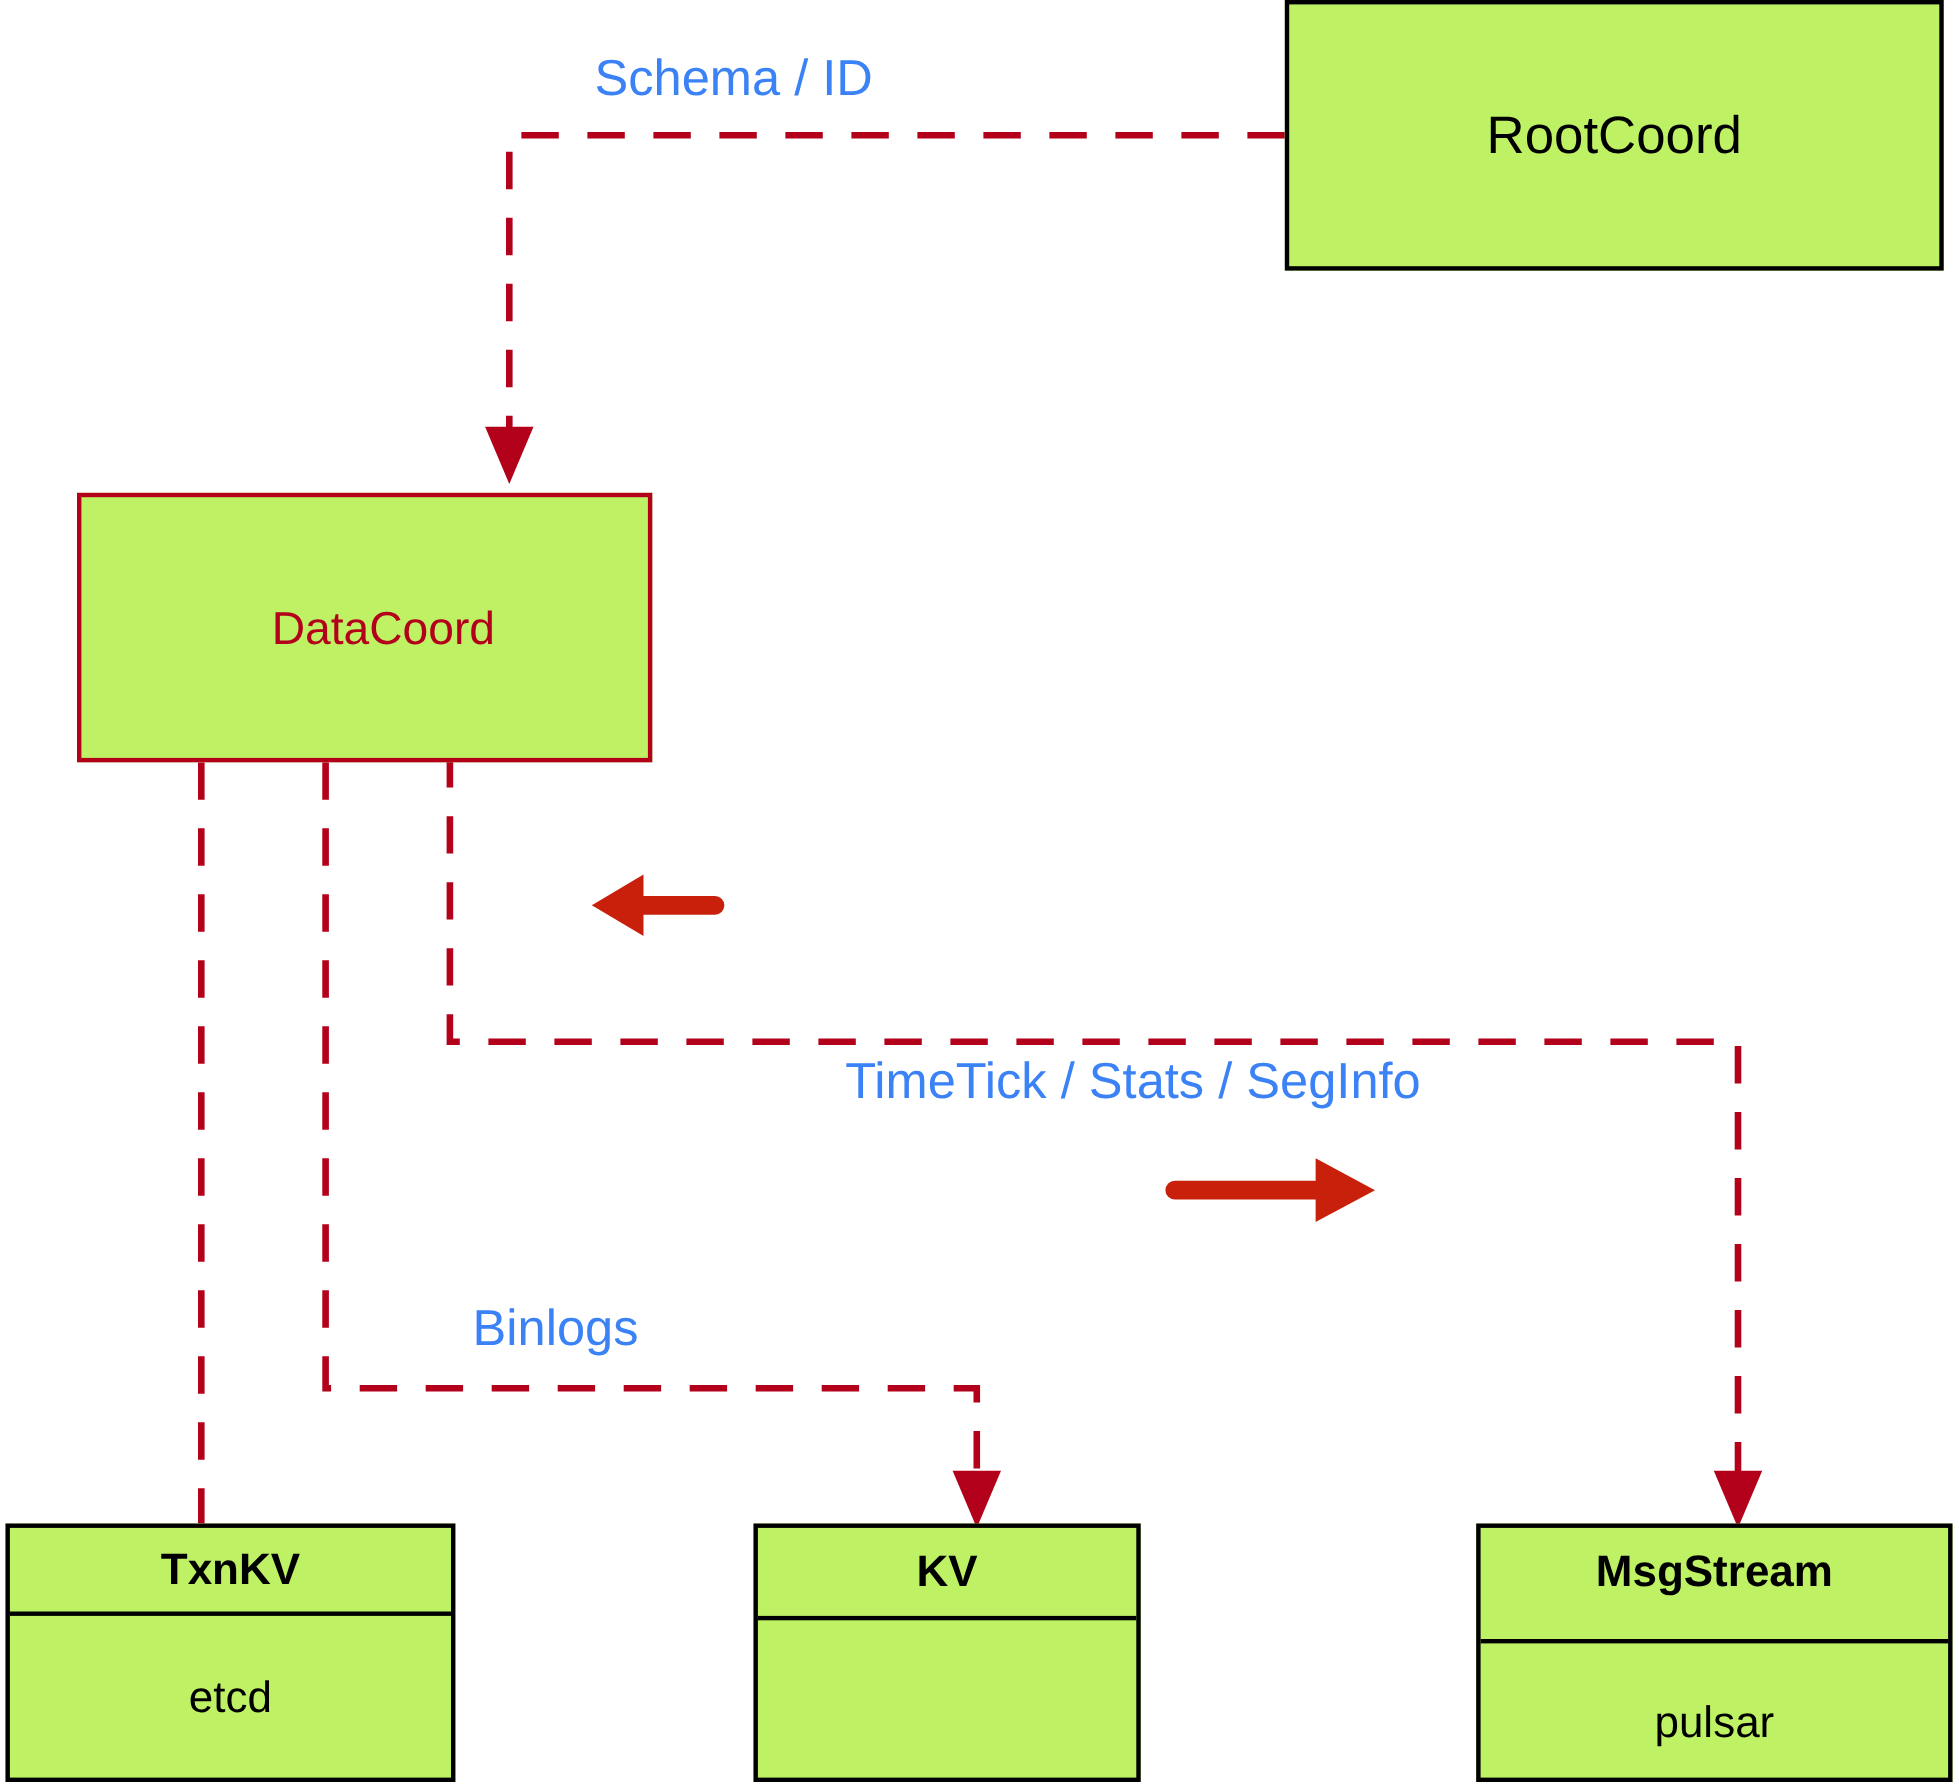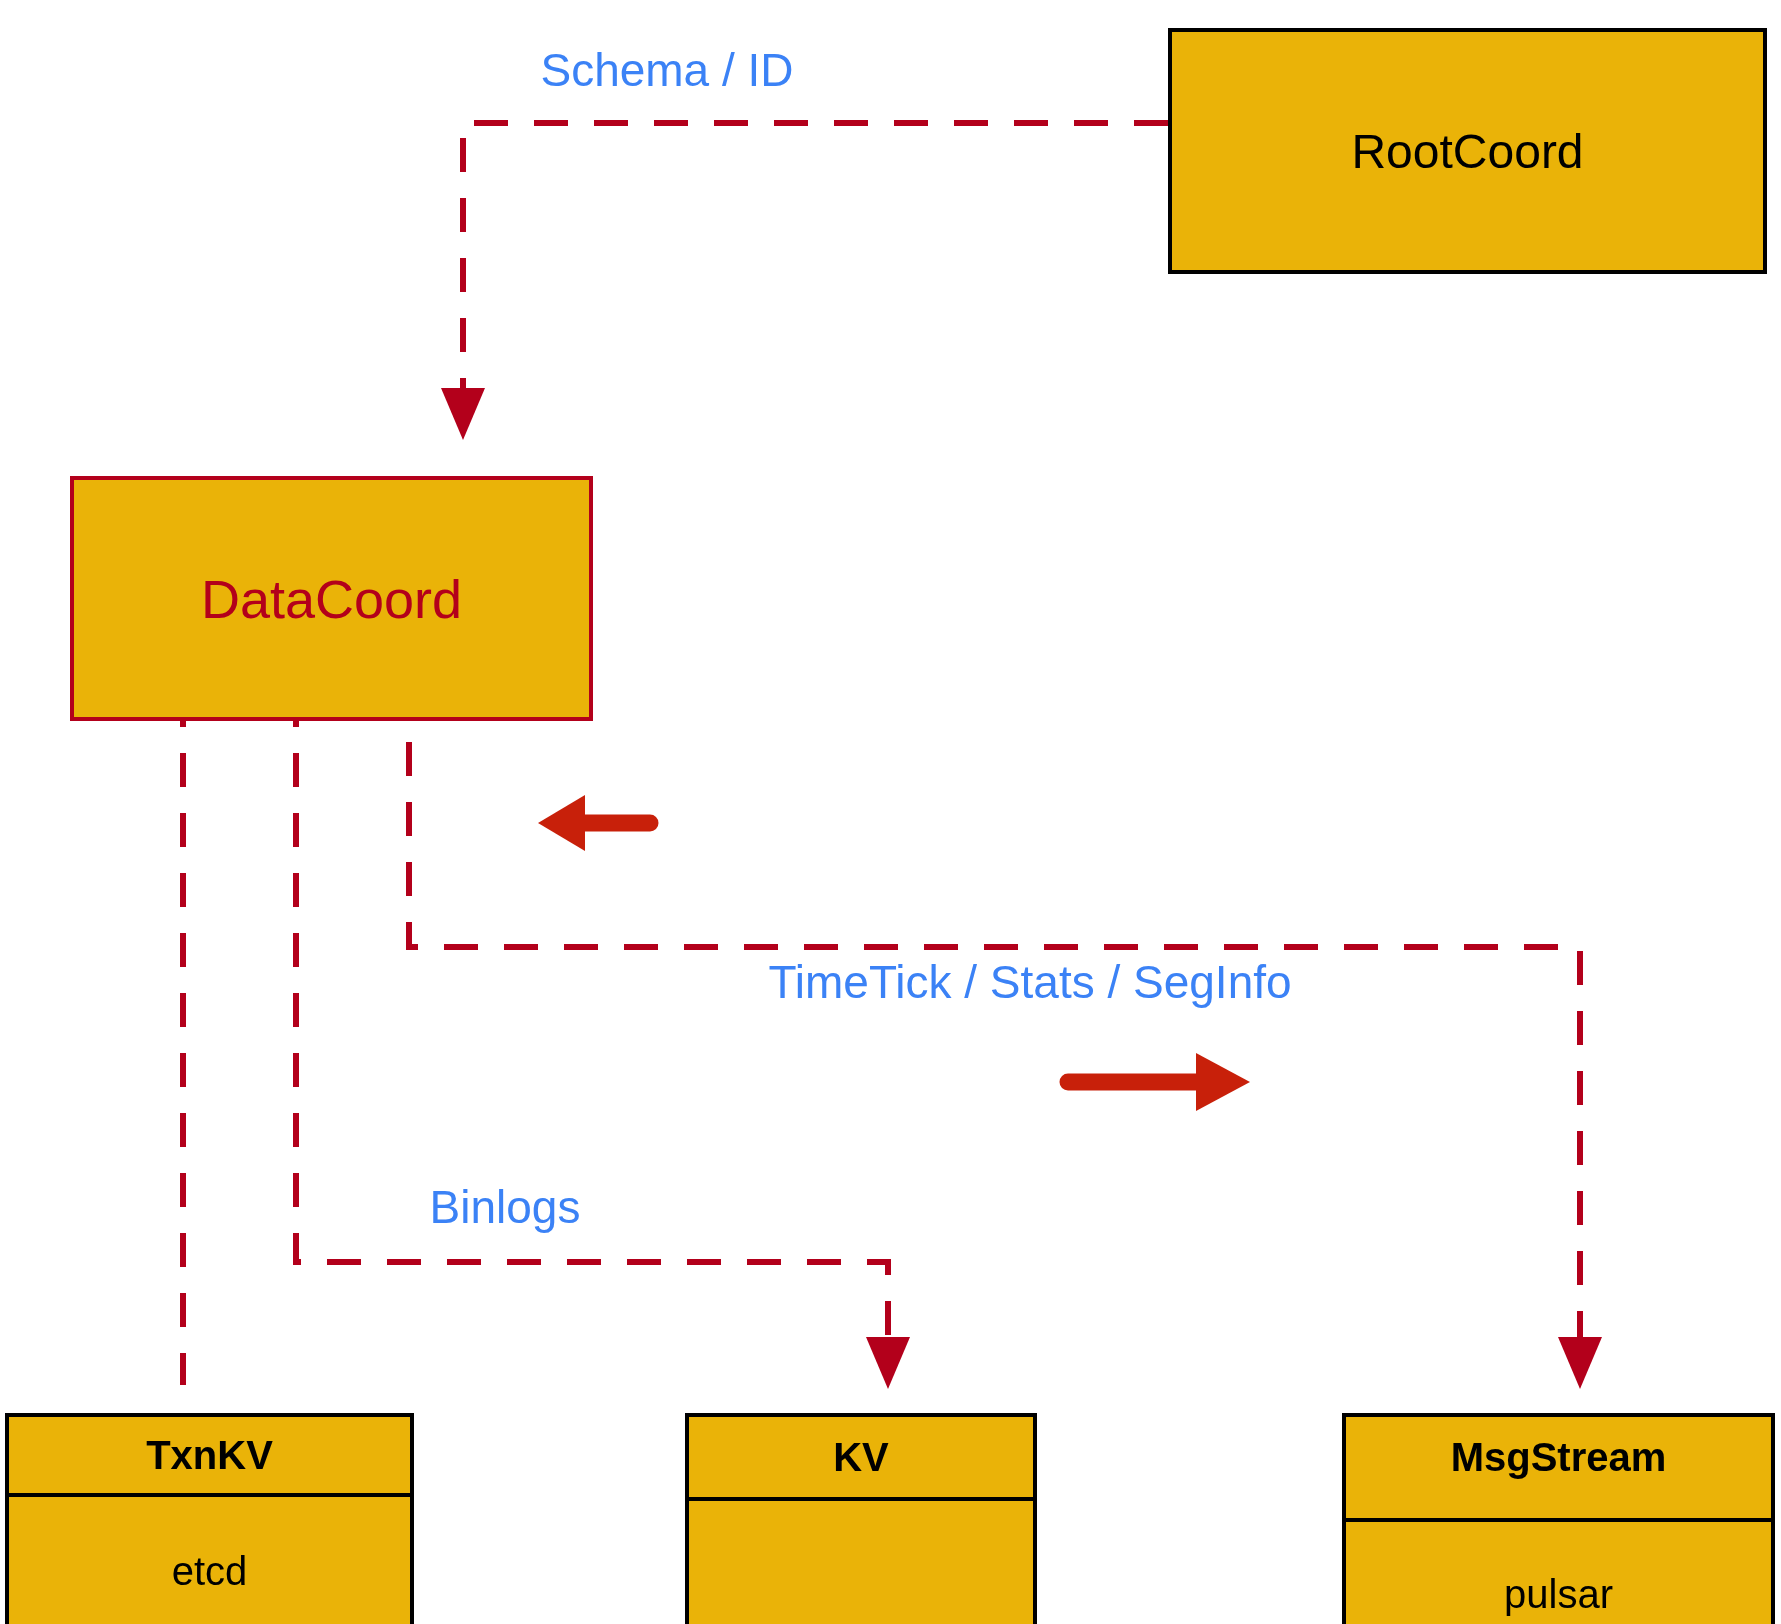--- a/index.html
+++ b/index.html
@@ -20,24 +20,23 @@
   #diagram-svg {
     position: absolute;
     left: 0;
     top: 0;
     width: 1781px;
     height: 1624px;
   }
   .node-box {
     position: absolute;
     box-sizing: border-box;
-    background: #eab308;
+    background: #bef264;
     display: flex;
     flex-direction: column;
-    margin-top: 28px;
   }
   .node-box.black {
     border: 4px solid #000000;
   }
   .node-box.red {
     border: 4px solid #B3001B;
   }
   .node-title-black {
     display: flex;
     align-items: center;
@@ -75,21 +74,22 @@
     display: block;
     white-space: nowrap;
   }
   .datacoord-label {
     display: flex;
     align-items: center;
     justify-content: center;
     width: 100%;
     height: 100%;
     color: #B3001B;
-    font-size: 54px;
+    font-size: 42px;
+    padding-left: 17px;
   }
   .edge-label {
     position: absolute;
     color: #3b82f6;
     font-size: 46px;
     white-space: nowrap;
     text-align: center;
   }
 </style>
 </head>

